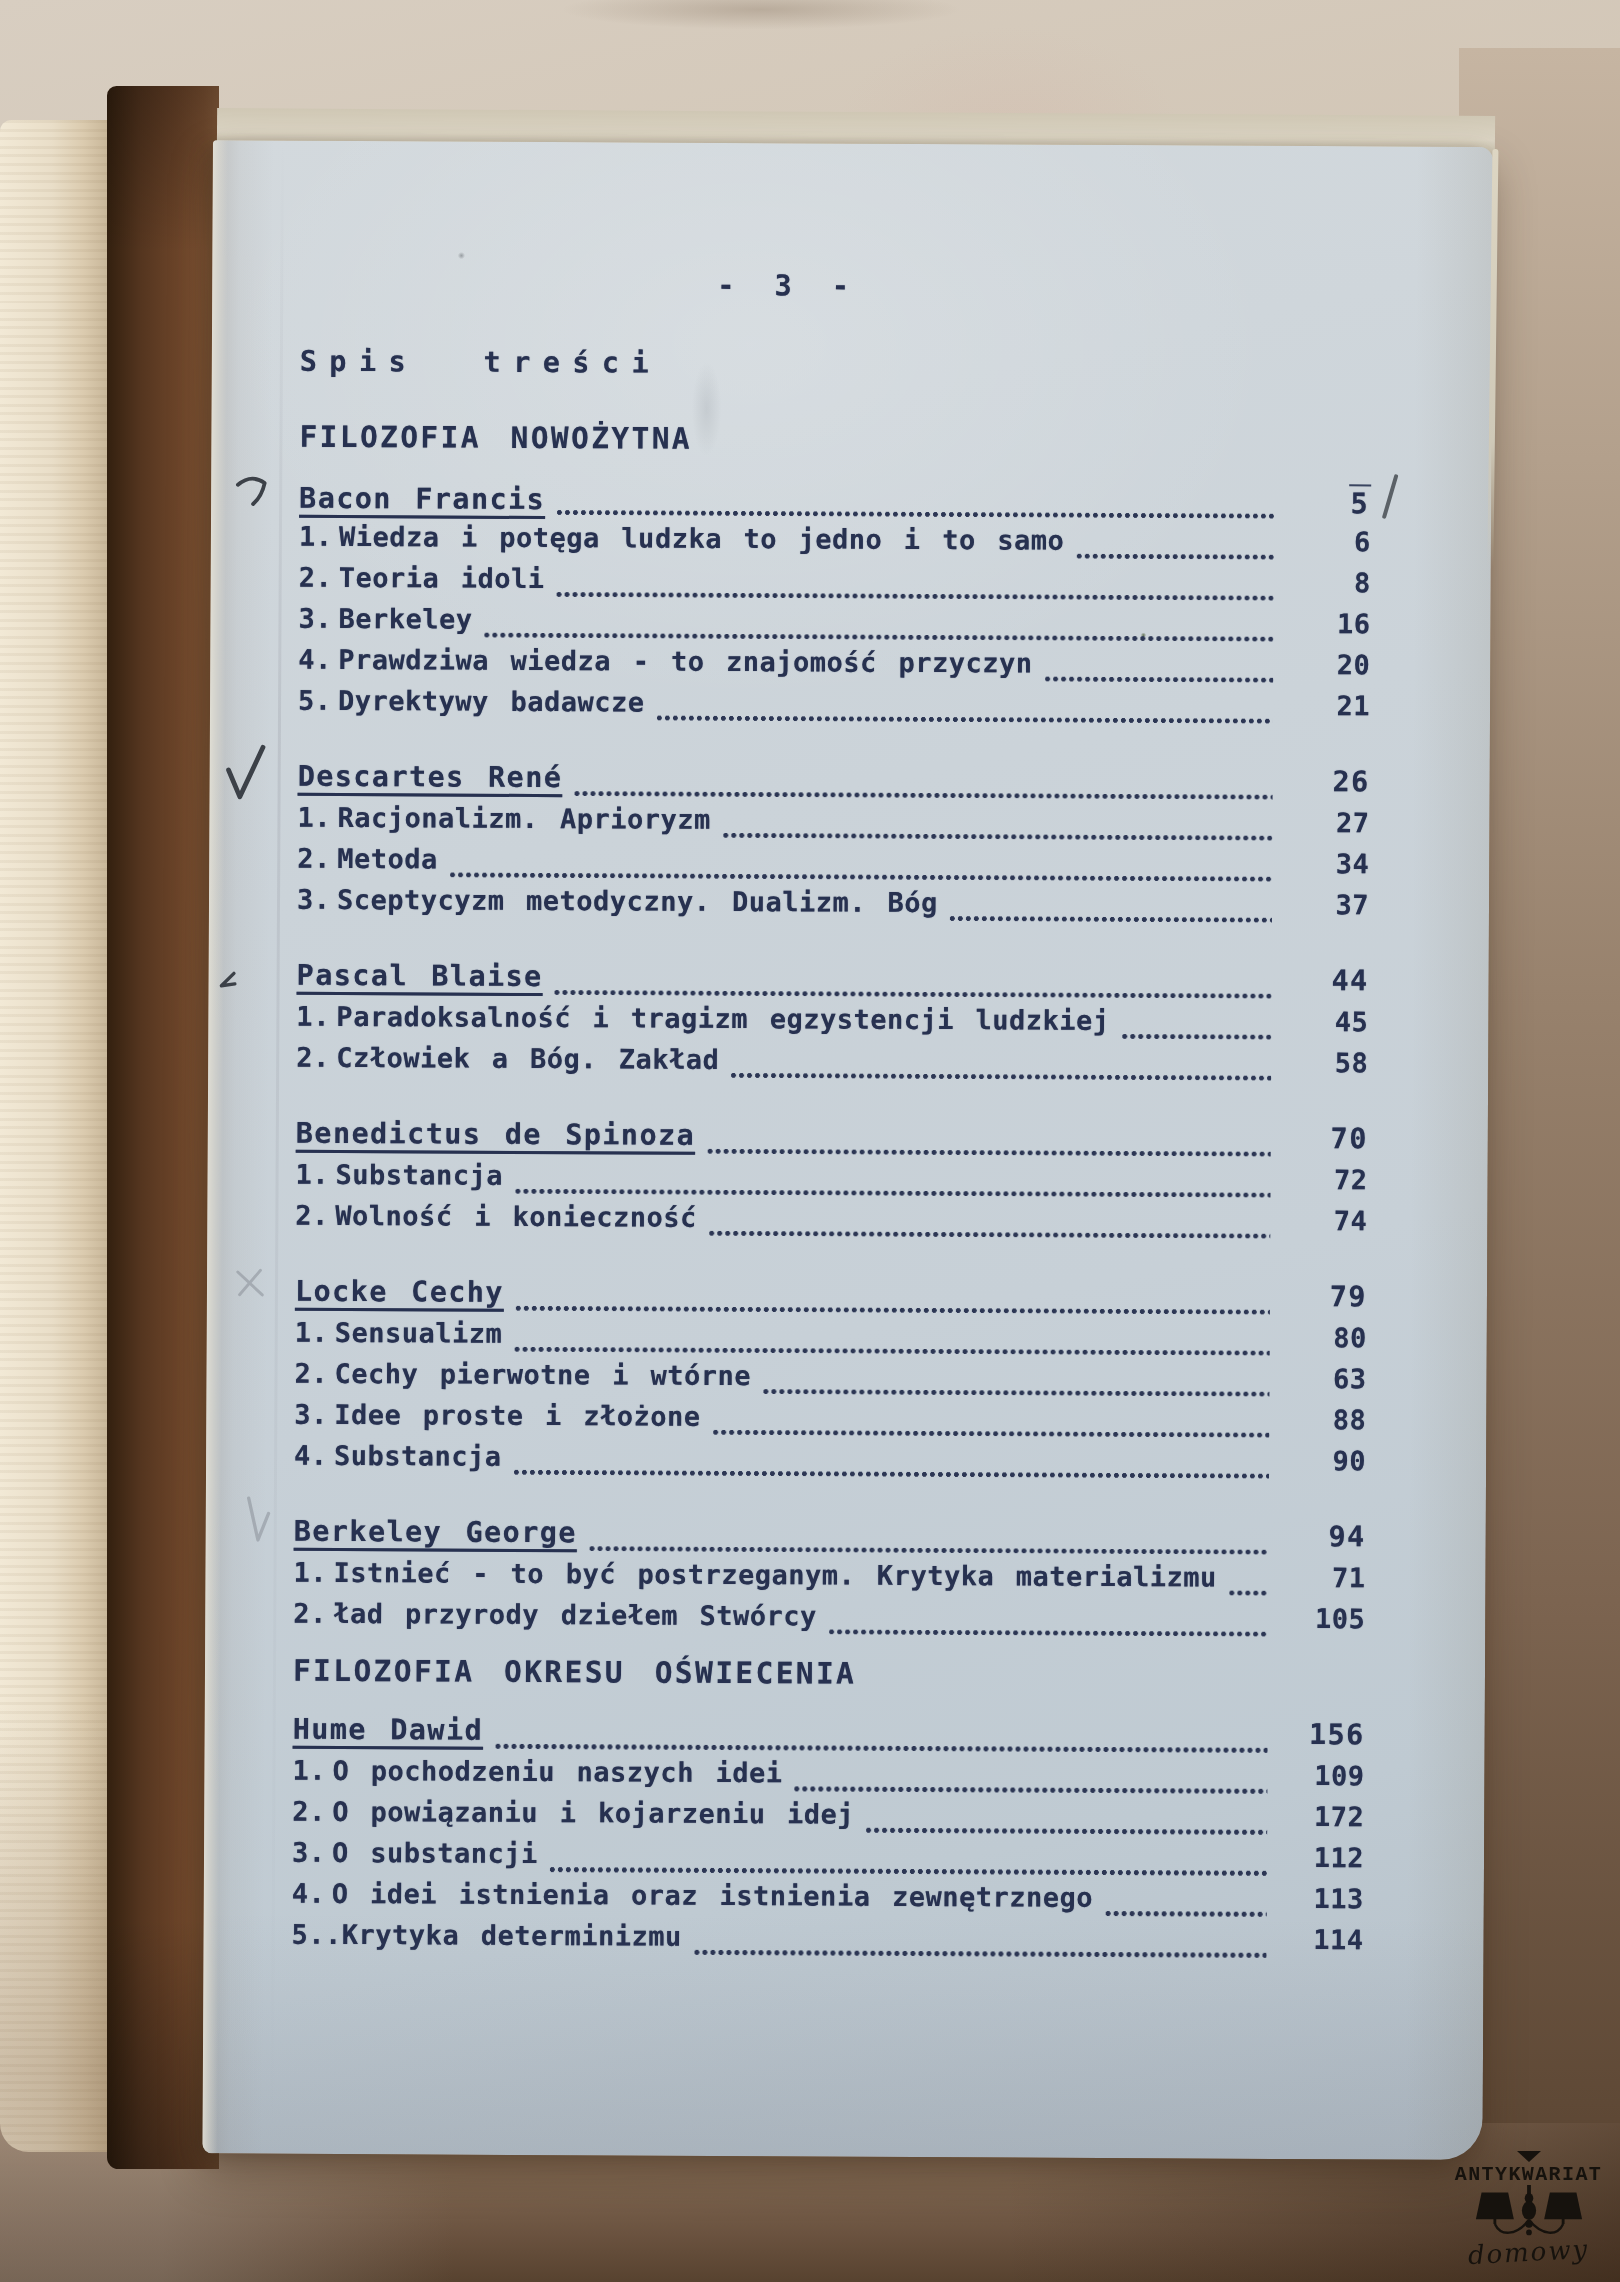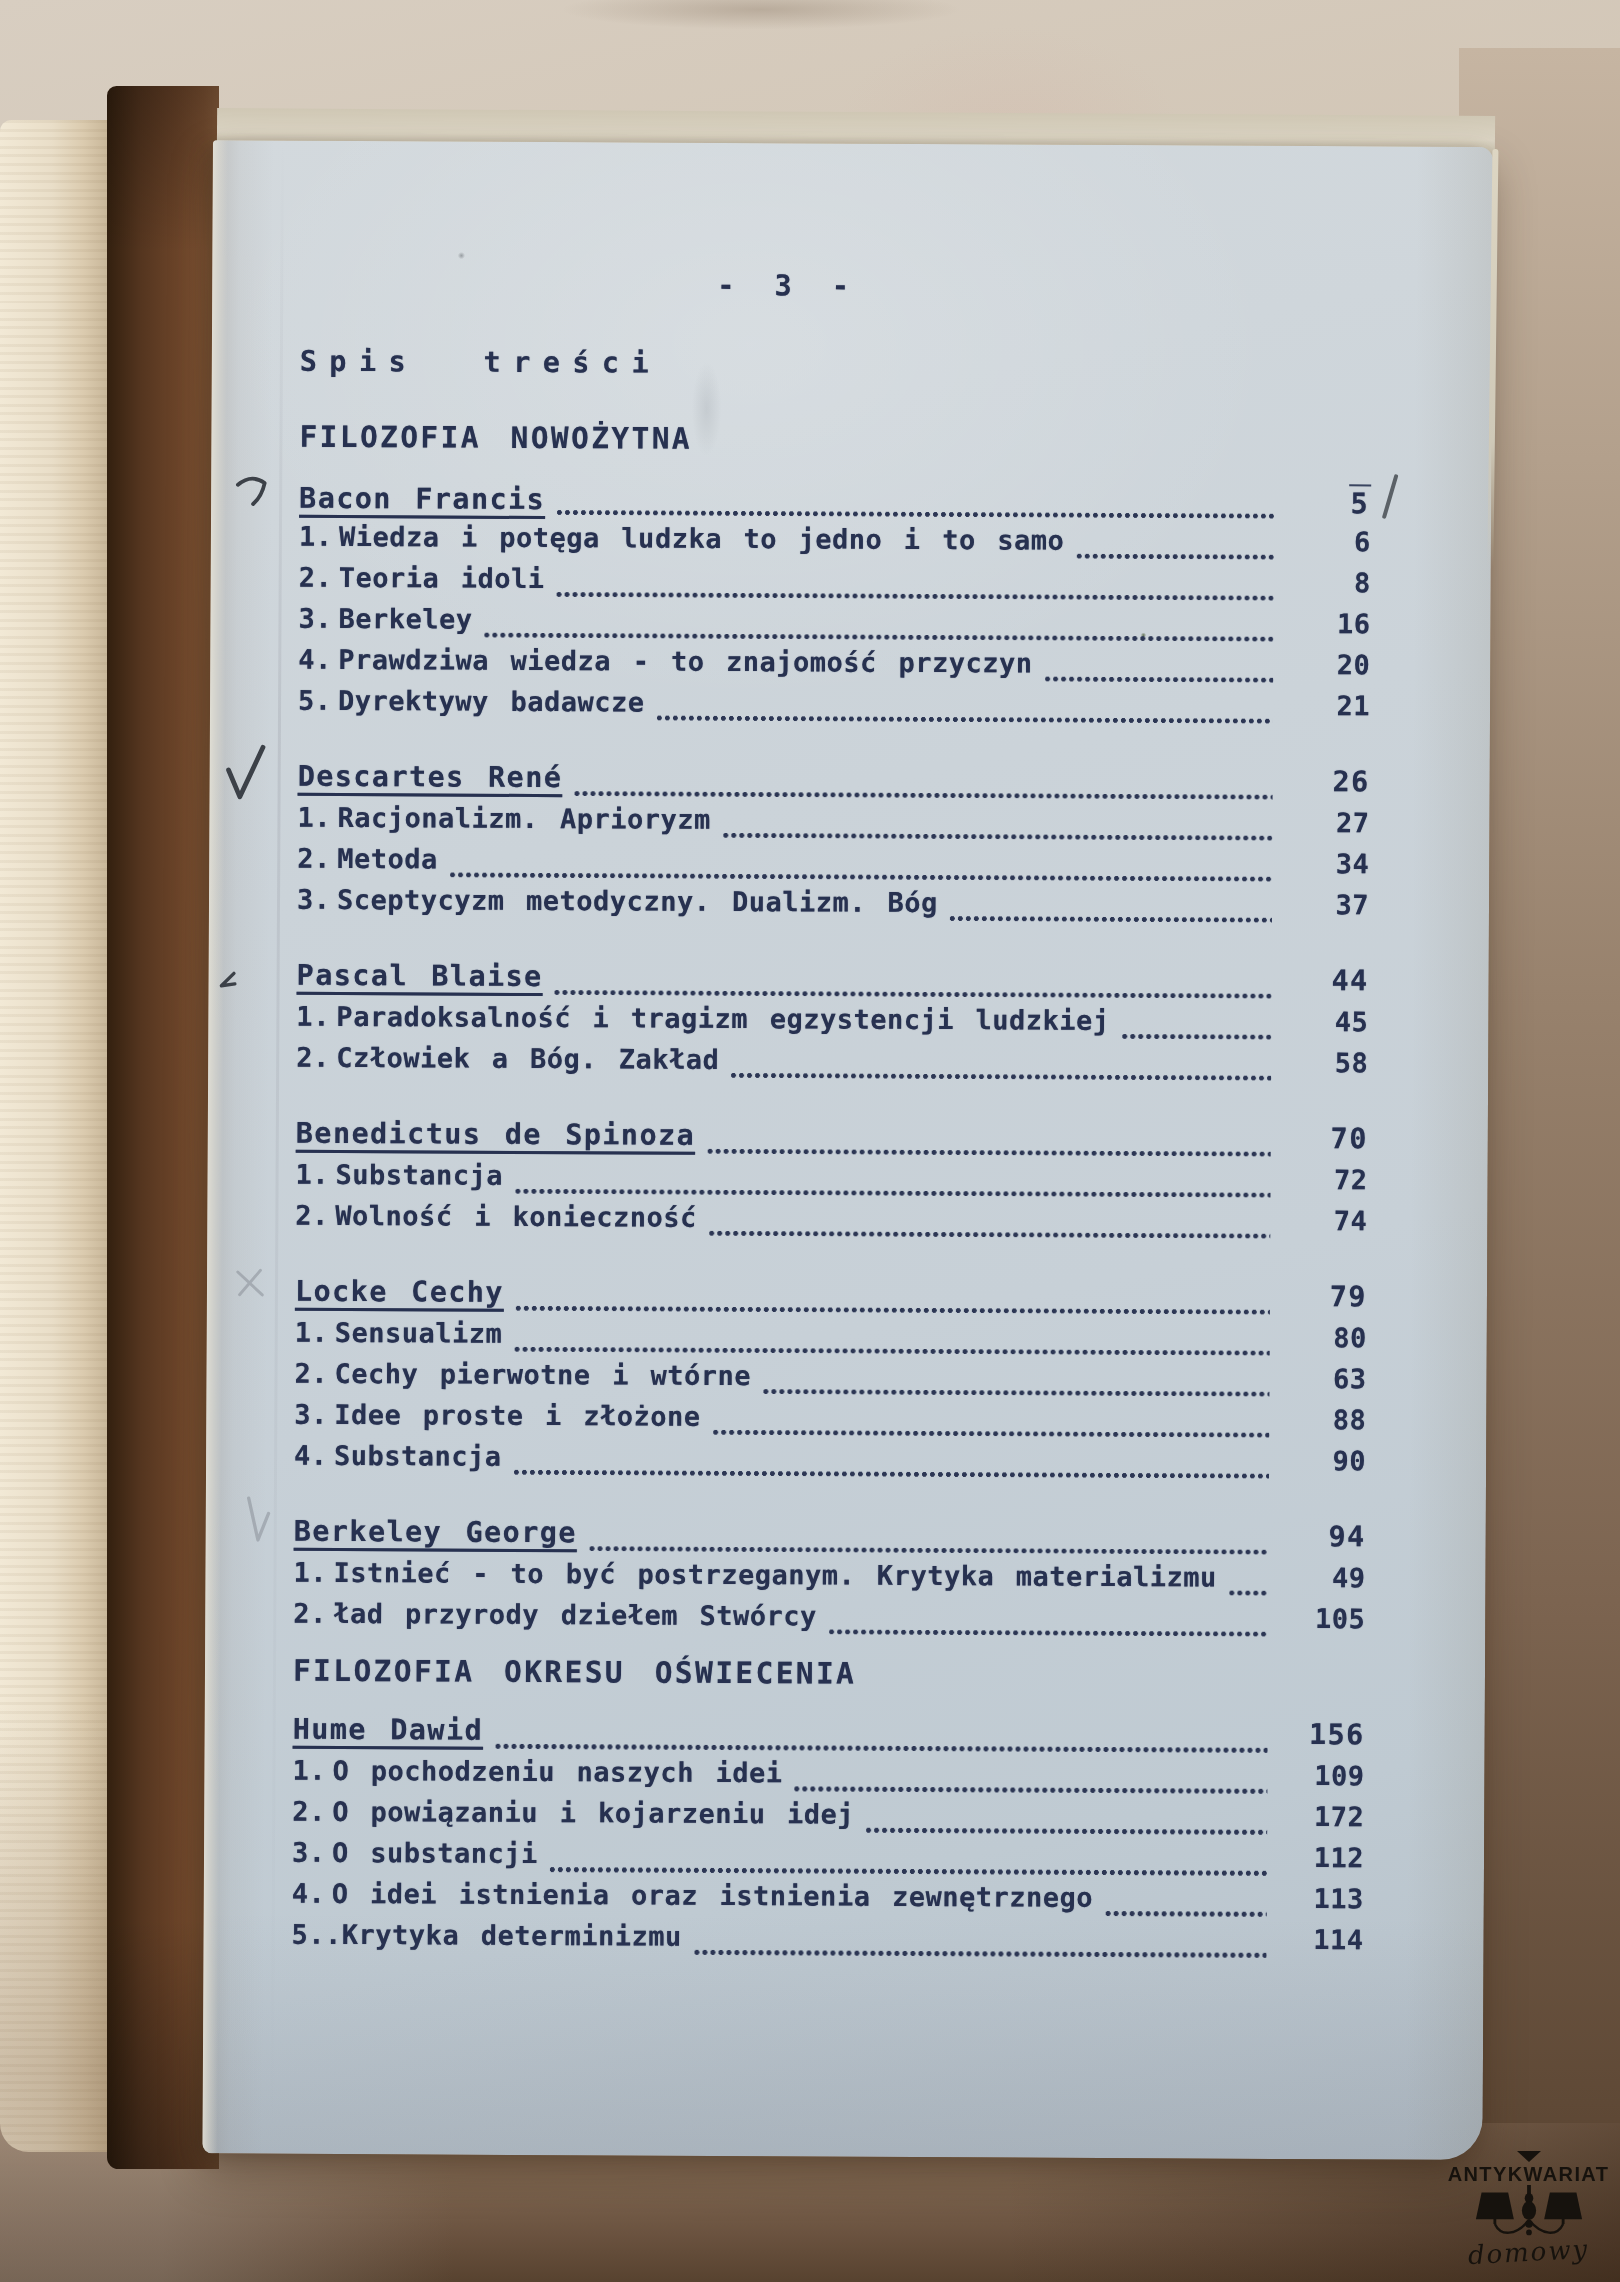--- a/index.html
+++ b/index.html
@@ -80,21 +80,21 @@
   .over{display:inline-block;border-top:2.9px solid #3a4560;padding:1px 1.9px 0 1.9px;}
   
   .mark{position:absolute;}
   .pen{stroke:#3c4148;fill:none;stroke-linecap:round;stroke-linejoin:round;}
   .faint{stroke:#767d86;opacity:.42;}
   .pen-slash{position:absolute;left:1177px;top:327px;width:3.8px;height:46px;border-radius:1.9px;
     background:#474c52;transform:rotate(16deg);opacity:.85;}
   
   .wm{position:absolute;left:1438px;top:2151px;width:181px;text-align:center;color:#16120d;}
   .wm-finial{width:0;height:0;margin:0 auto 1.9px;border-left:12.4px solid transparent;border-right:12.4px solid transparent;border-top:11.4px solid #16120d;}
-  .wm-title{font-family:Liberation Sans, sans-serif;font-size:20px;font-weight:600;letter-spacing:1.4px;line-height:21px;}
+  .wm-title{font-family:Liberation Mono, monospace;font-size:20px;font-weight:600;letter-spacing:1.4px;line-height:21px;}
   .wm-chand{display:block;margin:0 auto;}
   .wm-script{font-family:"DejaVu Serif",serif;font-style:italic;font-size:26px;letter-spacing:1.9px;line-height:25px;transform:rotate(-3deg);}
 </style>
 </head>
 <body>
 
 <div class="scene">
   <div class="right-shade"></div>
   <div class="table-surface"></div>
   <div class="cover-corner"></div>
@@ -250,21 +250,21 @@
       <div class="group">
         <div class="row title-row">
           <span class="t">Berkeley George</span>
           <span class="leader"></span>
           <span class="pnum">94</span>
         </div>
         <div class="row">
           <span class="n">1.</span>
           <span class="lbl">Istnieć - to być postrzeganym. Krytyka materializmu</span>
           <span class="leader"></span>
-          <span class="pnum">49</span>
+          <span class="pnum">71</span>
         </div>
         <div class="row">
           <span class="n">2.</span>
           <span class="lbl">ład przyrody dziełem Stwórcy</span>
           <span class="leader"></span>
           <span class="pnum">105</span>
         </div>
       </div>
 
       <div class="part-heading">FILOZOFIA OKRESU OŚWIECENIA</div>

